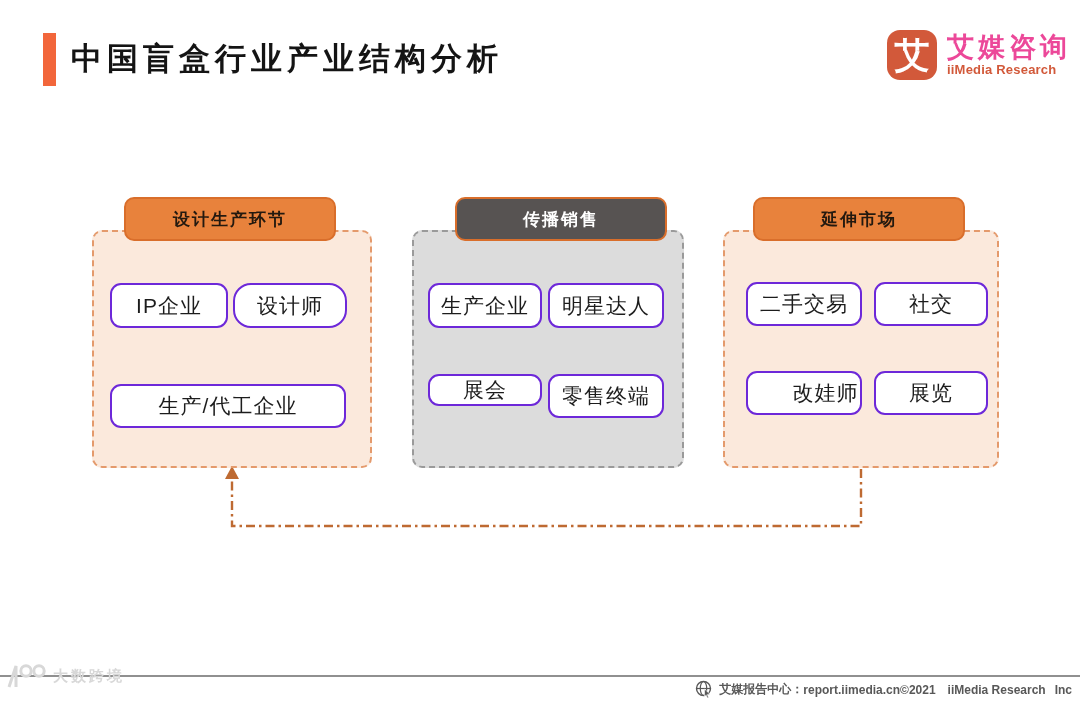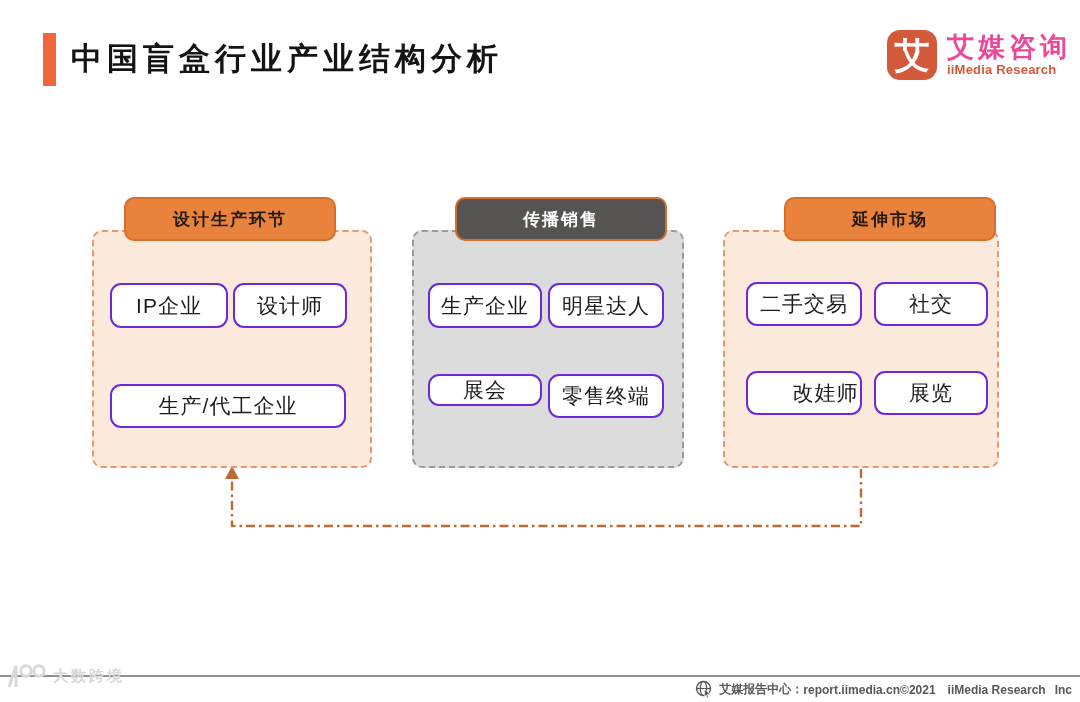--- a/index.html
+++ b/index.html
@@ -35,21 +35,21 @@
 
   .badge {
     position:absolute; top:197px; width:212px; height:44px; border-radius:10px;
     display:flex; align-items:center; justify-content:center;
     font-size:17px; font-weight:700; letter-spacing:2px; z-index:3; white-space:nowrap;
   }
   .badge.orange { background:#E8823C; border:2px solid #D96E2B; color:#23190f; }
   .badge.dark   { background:#575352; border:2px solid #D96E2B; color:#ffffff; }
   .badge-left  { left:124px; }
   .badge-mid   { left:442px;margin-left:13px; }
-  .badge-right { left:784px; }
+  .badge-right { left:753px; }
 
   .node {
     position:absolute; background:#ffffff; border:2px solid #6d28d9; border-radius:11px;
     display:flex; align-items:center; justify-content:center;
     font-size:21px; color:#1c1c1c; letter-spacing:1px; z-index:2; white-space:nowrap;
   }
 
   
   .connector-svg { position:absolute; left:0; top:0; width:1080px; height:702px; z-index:0; pointer-events:none; }
 
@@ -87,21 +87,21 @@
   </div>
 
   <svg class="connector-svg" viewBox="0 0 1080 702">
     <path d="M861 469 L861 526 L232 526 L232 479" fill="none" stroke="#BE6A32" stroke-width="2.4" stroke-dasharray="9 4 2.5 4"></path>
     <polygon points="232,466 225,479 239,479" fill="#BE6A32"></polygon>
   </svg>
 
   <div class="panel peach panel-left"></div>
   <div class="badge orange badge-left">设计生产环节</div>
   <div class="node" style="left:110px; top:283px; width:118px; height:45px;">IP企业</div>
-  <div class="node" style="left:233px; top:283px; width:114px; height:45px;">设计师</div>
+  <div class="node" style="left:233px; top:283px; width:114px; height:45px;border-radius:18px;">设计师</div>
   <div class="node" style="left:110px; top:384px; width:236px; height:44px;">生产/代工企业</div>
 
   <div class="panel gray panel-mid"></div>
   <div class="badge dark badge-mid">传播销售</div>
   <div class="node" style="left:428px; top:283px; width:114px; height:45px;">生产企业</div>
   <div class="node" style="left:548px; top:283px; width:116px; height:45px;">明星达人</div>
   <div class="node" style="left:428px; top:374px; width:114px; height:32px;">展会</div>
   <div class="node" style="left:548px; top:374px; width:116px; height:44px;">零售终端</div>
 
   <div class="panel peach panel-right"></div>

